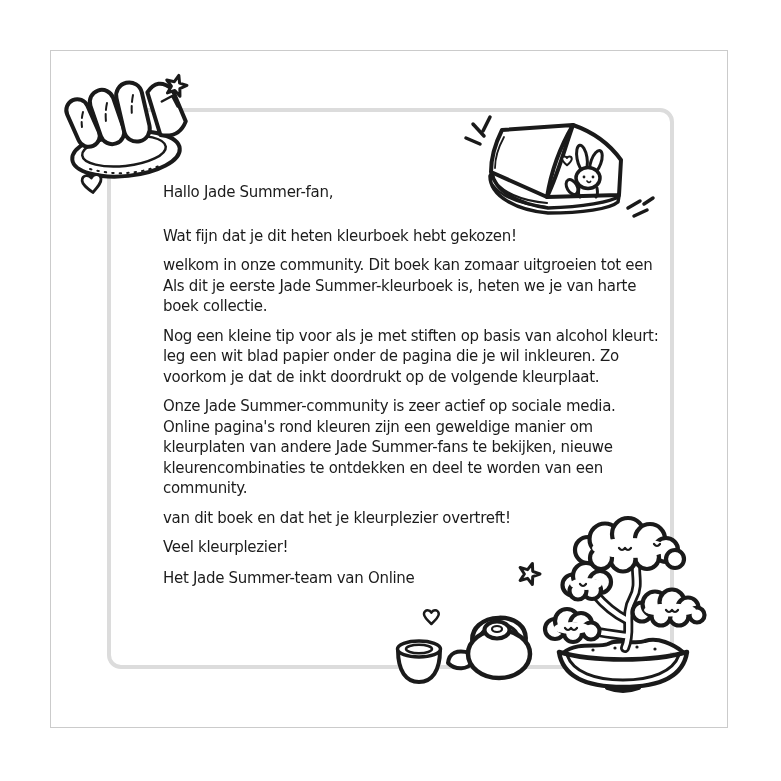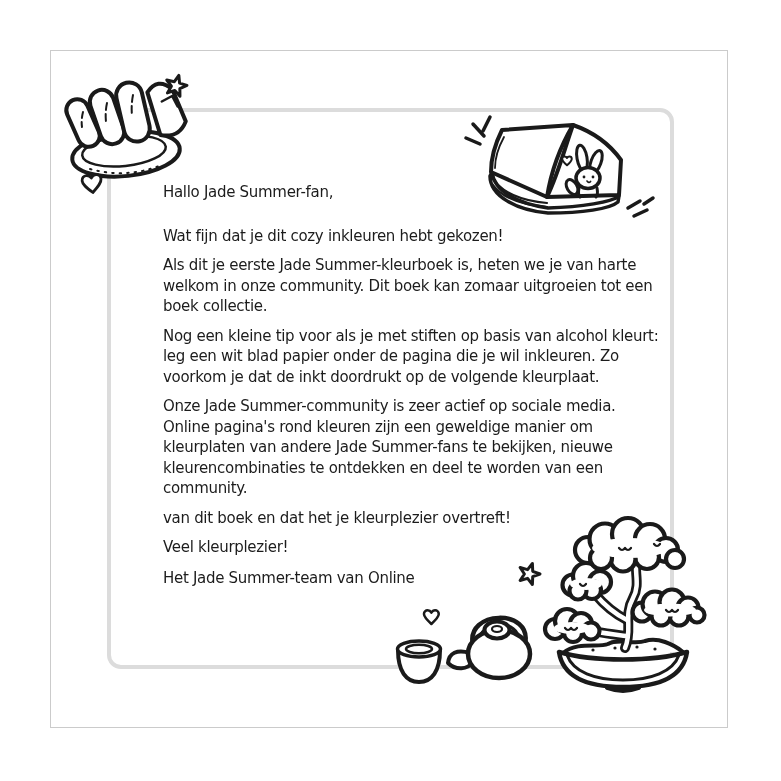--- a/index.html
+++ b/index.html
@@ -25,25 +25,25 @@
 <body>
 
 <div class="canvas">
 
   <div class="outer-border"></div>
   <div class="letter-frame"></div>
 
   <div class="letter">
     <div class="line greeting">Hallo Jade Summer-fan,</div>
     <div class="para">
-      <div class="line">Wat fijn dat je dit cozy inkleuren hebt gekozen!</div>
-    </div>
-    <div class="para">
+      <div class="line">Wat fijn dat je dit heten kleurboek hebt gekozen!</div>
+    </div>
+    <div class="para">
+      <div class="line">welkom in onze community. Dit boek kan zomaar uitgroeien tot een</div>
       <div class="line">Als dit je eerste Jade Summer-kleurboek is, heten we je van harte</div>
-      <div class="line">welkom in onze community. Dit boek kan zomaar uitgroeien tot een</div>
       <div class="line">boek collectie.</div>
     </div>
     <div class="para">
       <div class="line">Nog een kleine tip voor als je met stiften op basis van alcohol kleurt:</div>
       <div class="line">leg een wit blad papier onder de pagina die je wil inkleuren. Zo</div>
       <div class="line">voorkom je dat de inkt doordrukt op de volgende kleurplaat.</div>
     </div>
     <div class="para">
       <div class="line">Onze Jade Summer-community is zeer actief op sociale media.</div>
       <div class="line">Online pagina's rond kleuren zijn een geweldige manier om</div>

